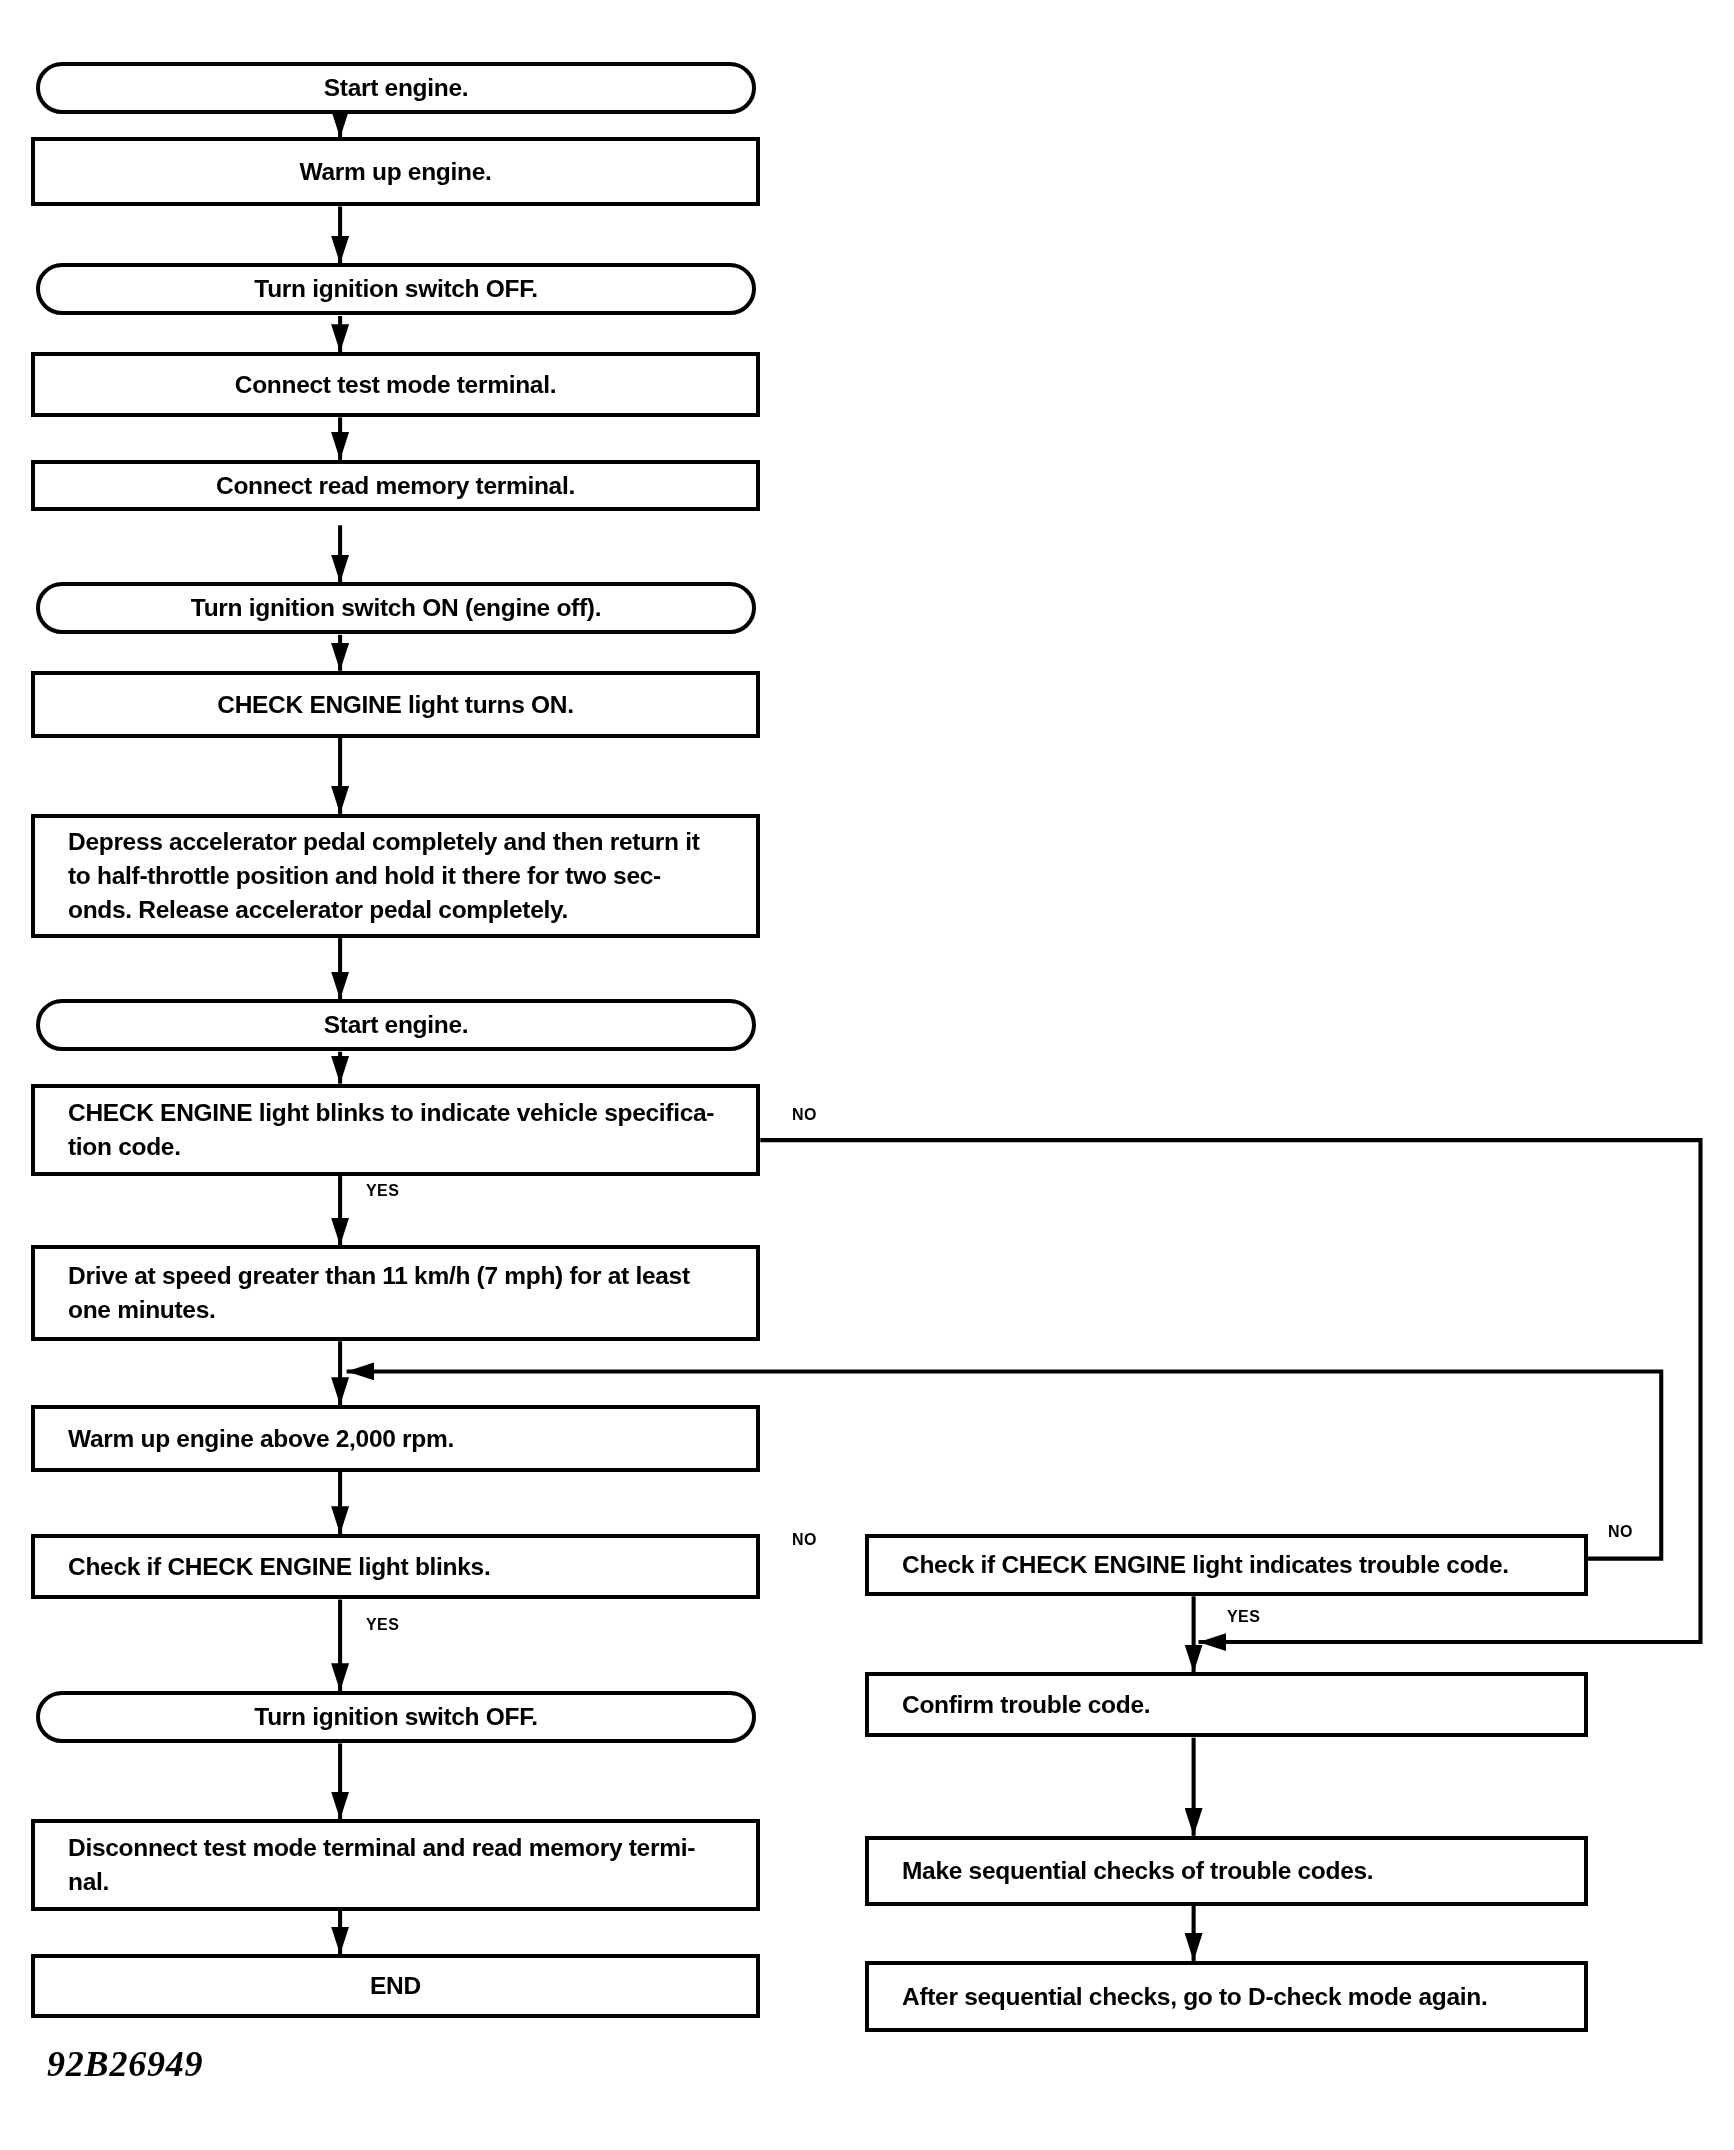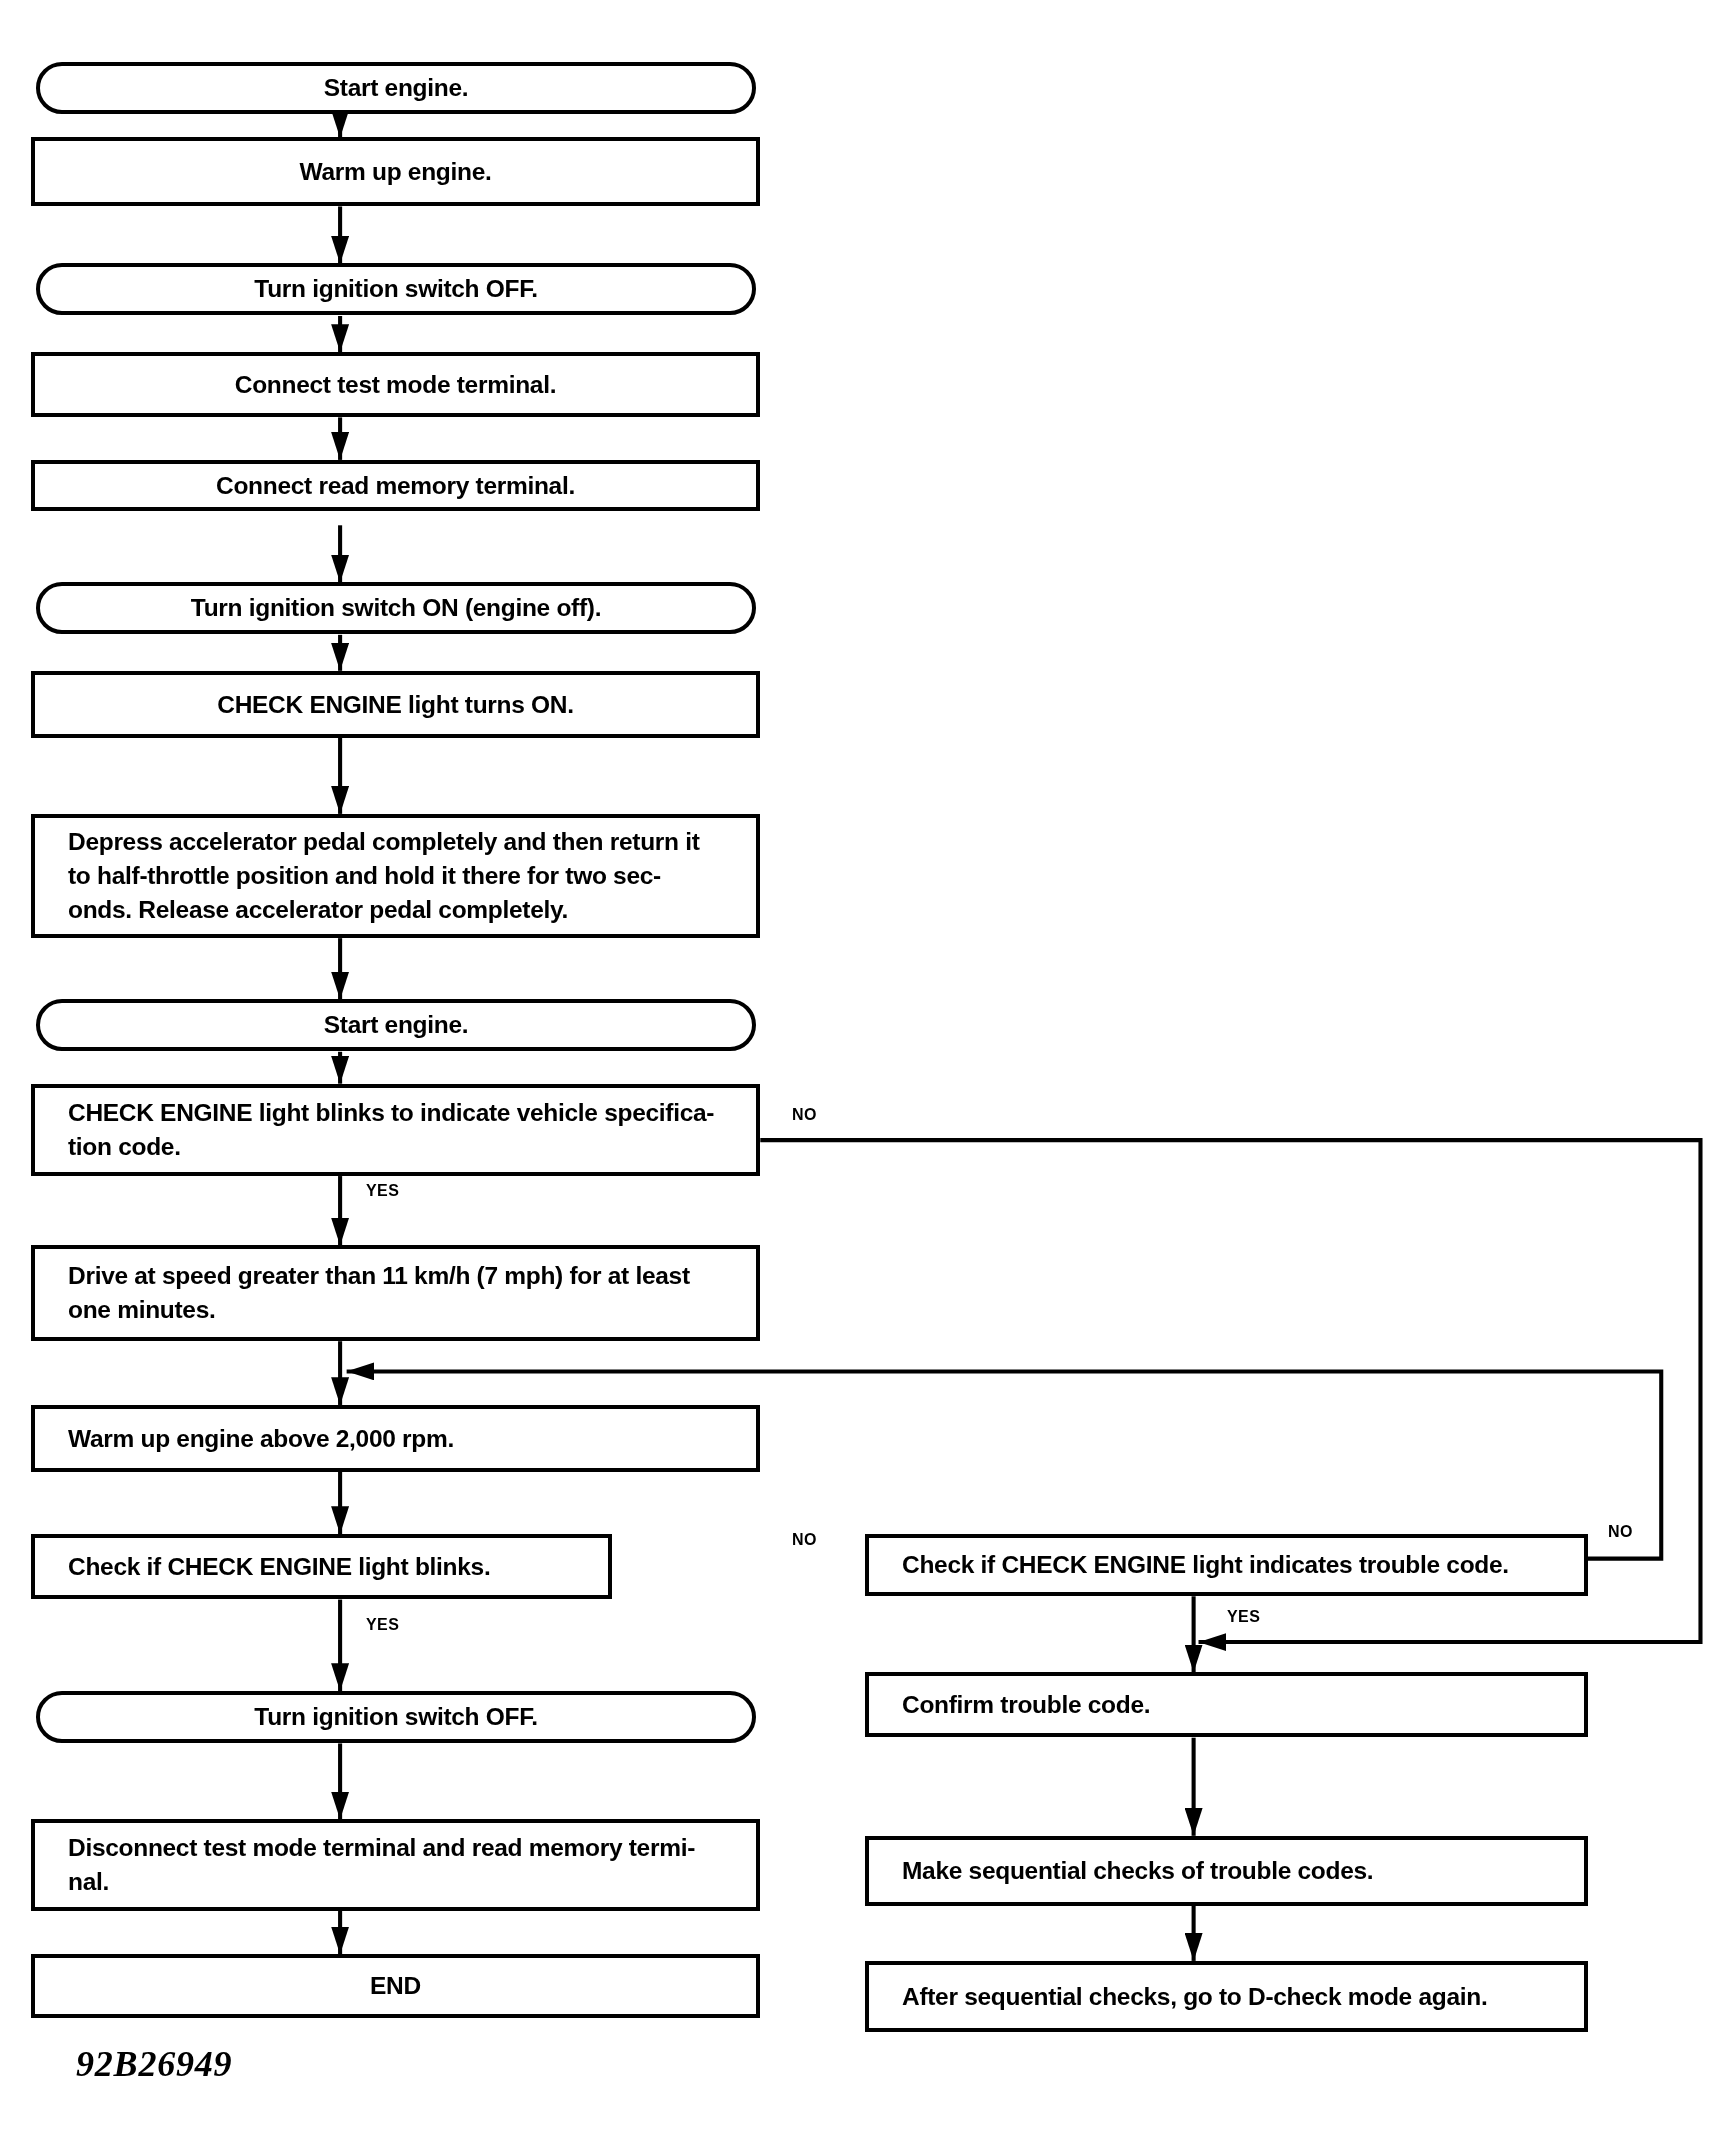--- a/index.html
+++ b/index.html
@@ -15,21 +15,21 @@
     white-space:pre-line;padding:0 16.4px;
   }
   .node.rounded{border-radius:33px;}
   .node.la{justify-content:flex-start;text-align:left;padding:0 19.6px 0 33px;}
   .edge-label{
     position:absolute;font-weight:bold;font-size:16px;letter-spacing:0.4px;
   }
   .figure-code{
     position:absolute;left:47px;top:2043px;
     font-family:"Liberation Serif",serif;font-style:italic;font-weight:bold;
-    font-size:36px;letter-spacing:0.8px;margin-left:29px;
+    font-size:36px;letter-spacing:0.8px;
   }
 </style>
 </head>
 <body>
 
 <div class="page">
 
   <svg class="wires" viewBox="0 0 2121 2630" xmlns="http://www.w3.org/2000/svg">
     <defs>
       <marker id="arrow" markerUnits="userSpaceOnUse" viewBox="0 0 34 22" refX="34" refY="11" markerWidth="34" markerHeight="22" orient="auto">
@@ -86,21 +86,21 @@
   <div class="node rounded" style="left:36px;top:999px;width:720px;height:52px">Start engine.</div>
 
   <div class="node la" style="left:31px;top:1084px;width:729px;height:92px">CHECK ENGINE light blinks to indicate vehicle specifica-
 tion code.</div>
 
   <div class="node la" style="left:31px;top:1245px;width:729px;height:96px">Drive at speed greater than 11 km/h (7 mph) for at least
 one minutes.</div>
 
   <div class="node la" style="left:31px;top:1405px;width:729px;height:67px">Warm up engine above 2,000 rpm.</div>
 
-  <div class="node la" style="left:31px;top:1534px;width:581px;height:65px">Check if CHECK ENGINE light blinks.</div>
+  <div class="node la" style="left:31px;top:1534px;width:729px;height:65px">Check if CHECK ENGINE light blinks.</div>
 
   <div class="node rounded" style="left:36px;top:1691px;width:720px;height:52px">Turn ignition switch OFF.</div>
 
   <div class="node la" style="left:31px;top:1819px;width:729px;height:92px">Disconnect test mode terminal and read memory termi-
 nal.</div>
 
   <div class="node" style="left:31px;top:1954px;width:729px;height:64px">END</div>
 
   <div class="node la" style="left:865px;top:1534px;width:723px;height:62px">Check if CHECK ENGINE light indicates trouble code.</div>
 

